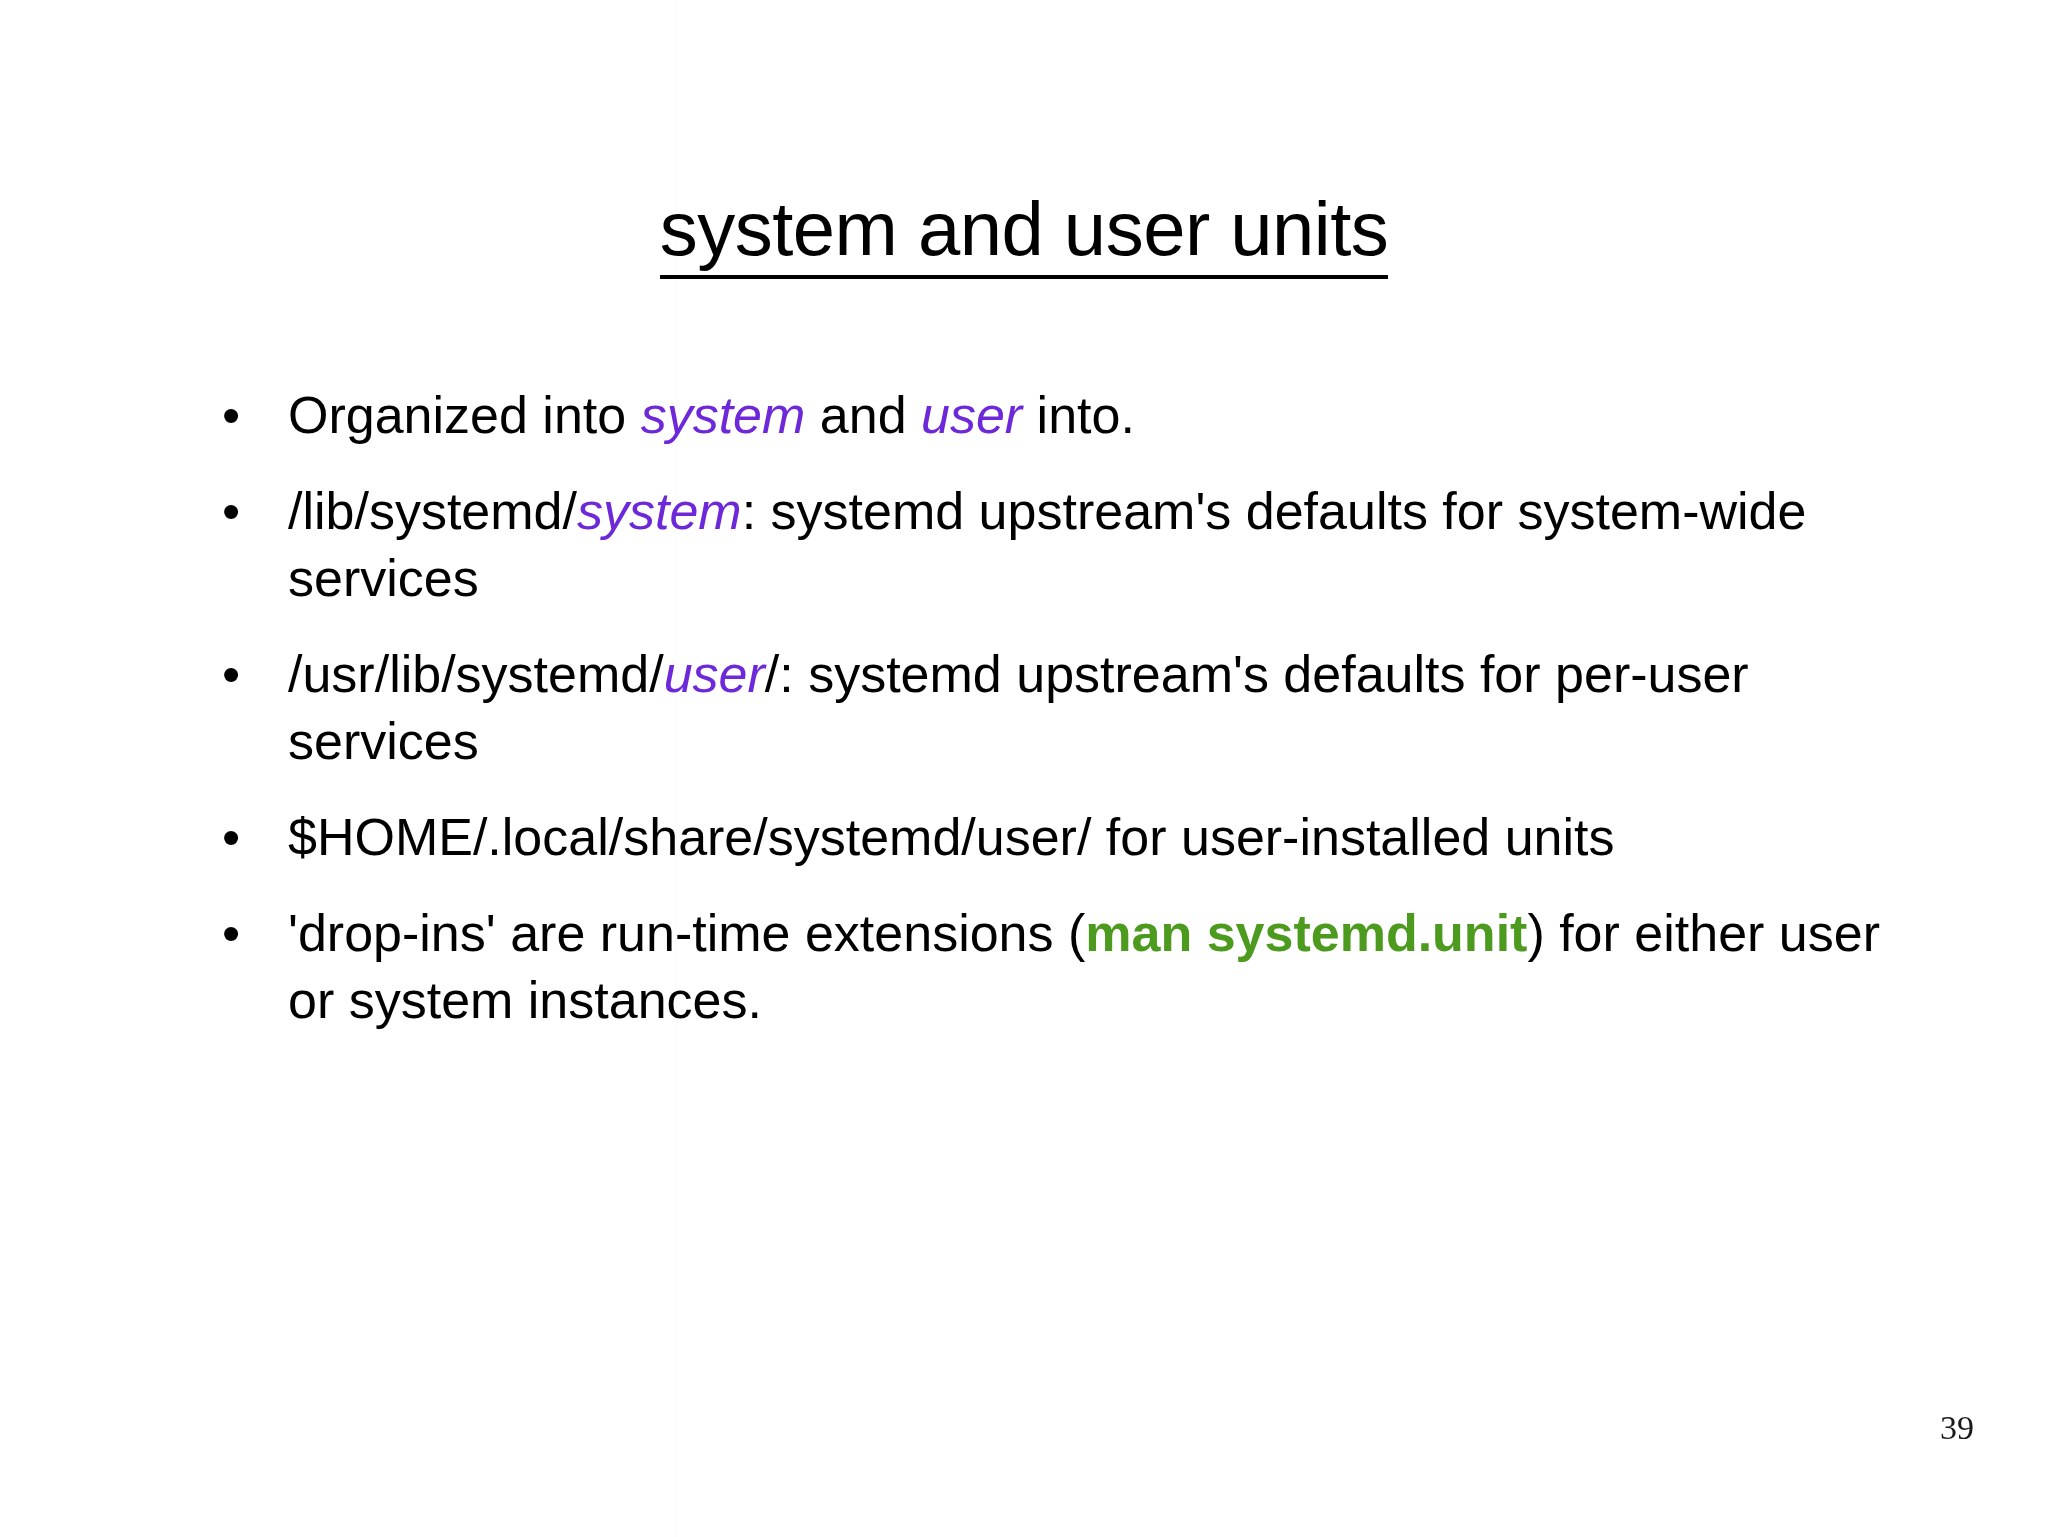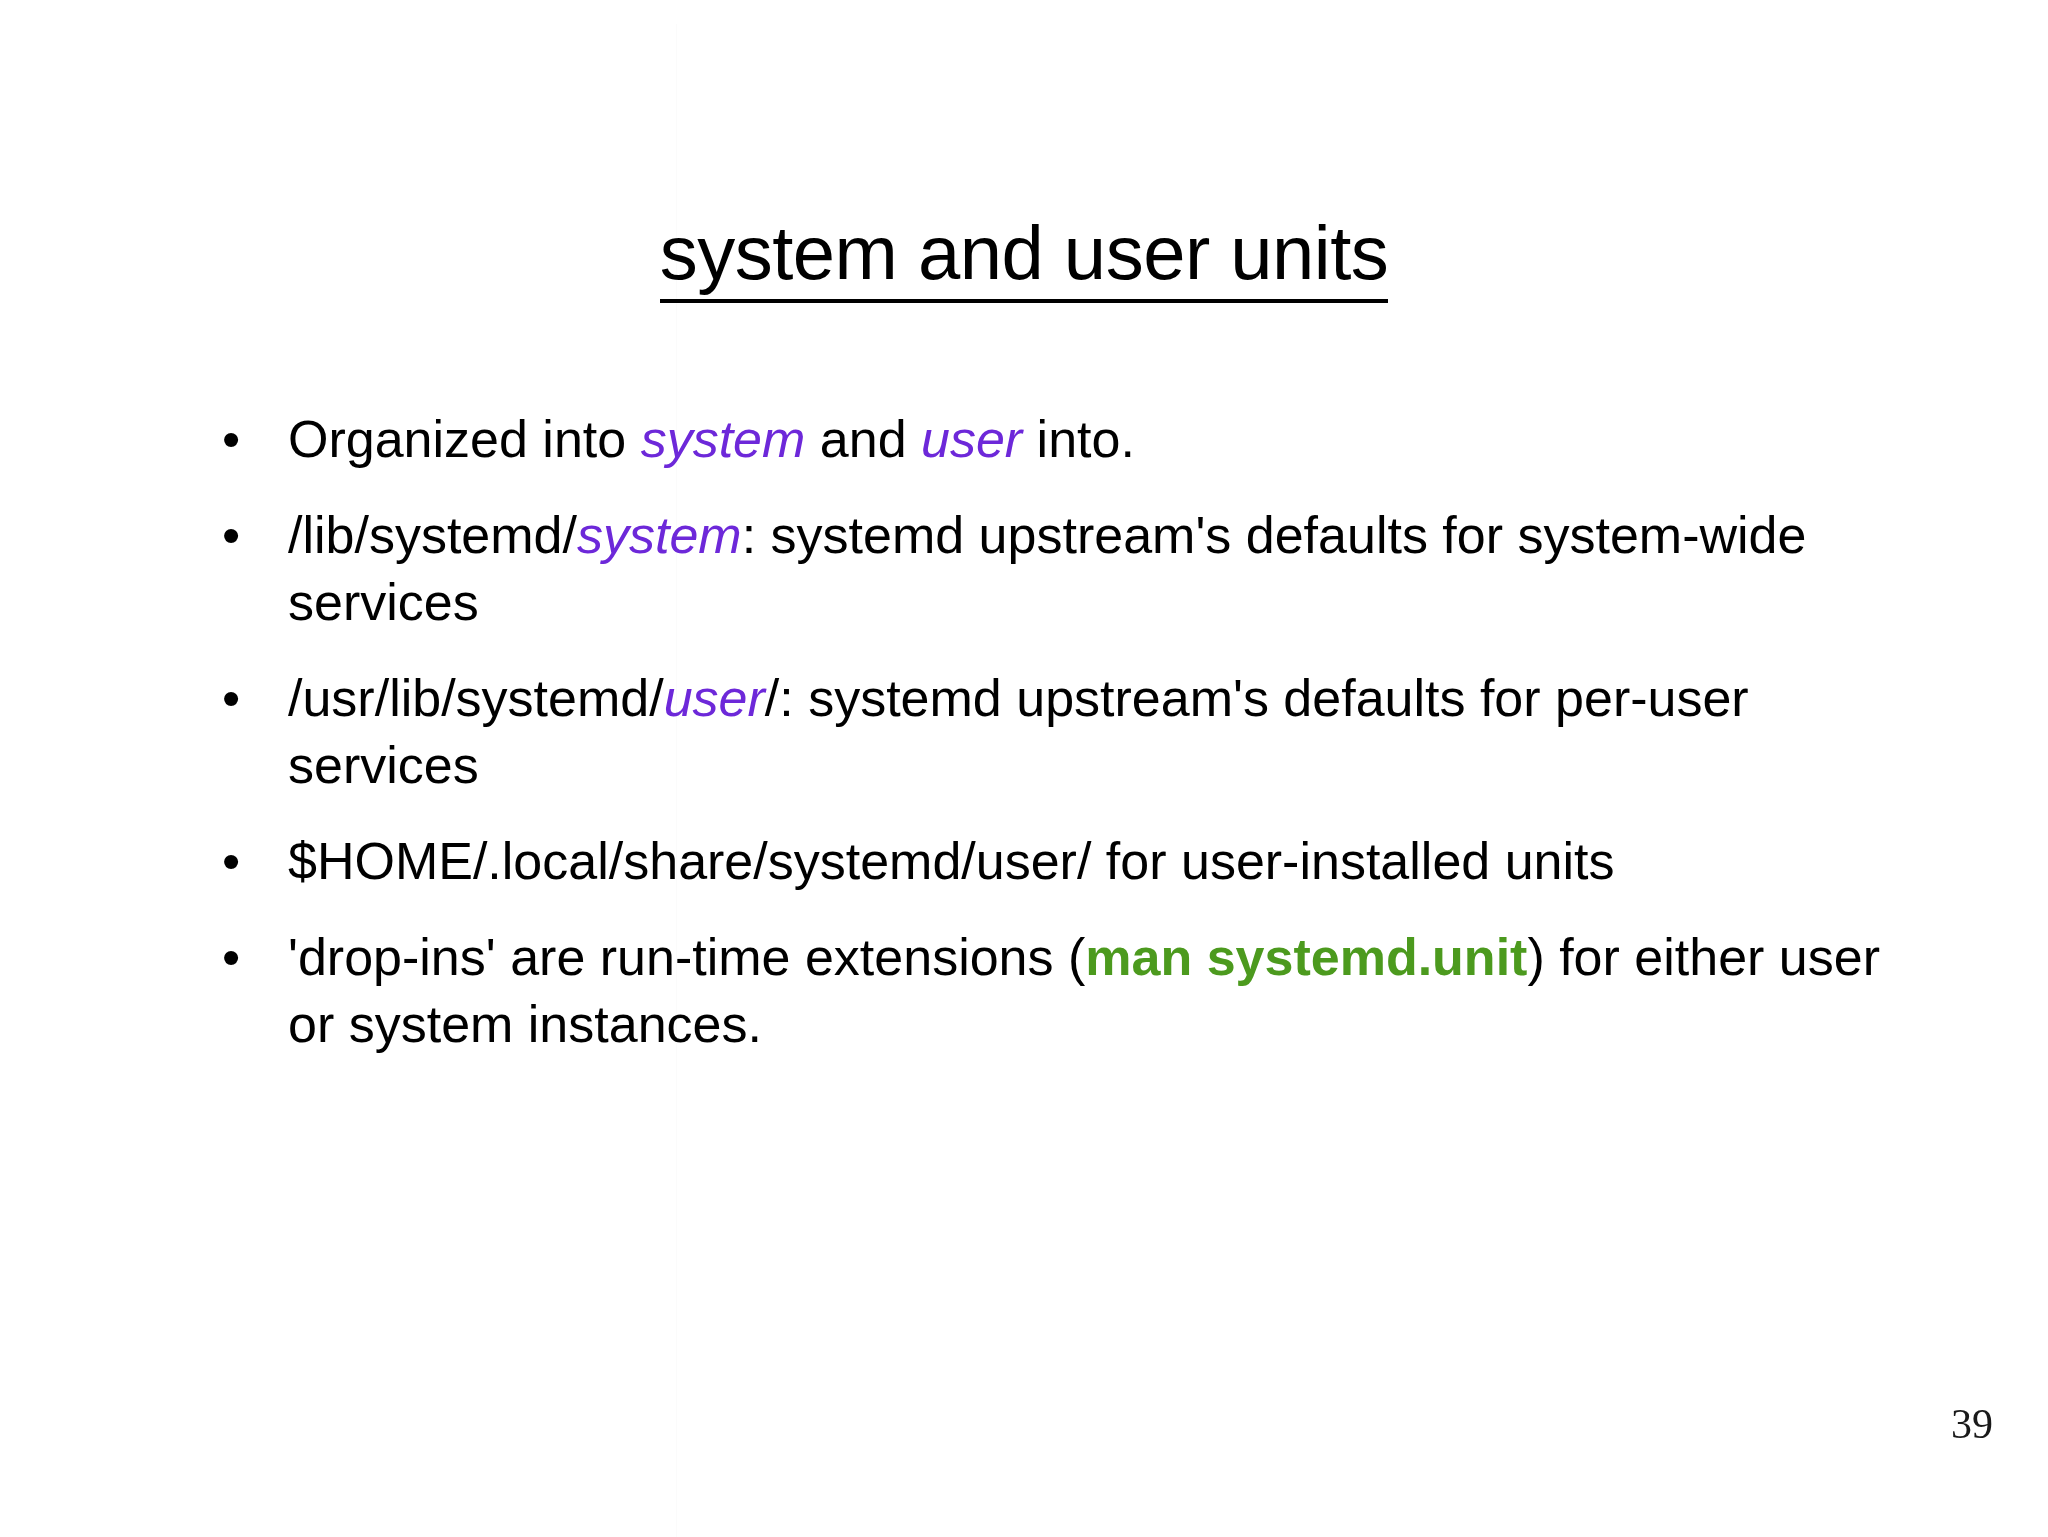--- a/index.html
+++ b/index.html
@@ -23,21 +23,20 @@
     left: 676px;
     top: 0;
     width: 1px;
     height: 1537px;
     background: #fbfbfb;
   }
 
   .slide {
     position: absolute;
     inset: 0;
-    margin-top: 24px;
   }
 
   .slide-title {
     position: absolute;
     left: 0;
     top: 138px;
     width: 2048px;
     text-align: center;
     font-size: 76px;
     line-height: 1.05;
@@ -86,24 +85,24 @@
   .em-green {
     color: #4C9A1E;
     font-style: normal;
     font-weight: bold;
   }
   .em-italic {
   }
 
   .page-number {
     position: absolute;
-    right: 55px;
+    right: 74px;
     bottom: 92px;
     font-family: "Liberation Serif", serif;
-    font-size: 42px;
+    font-size: 34px;
     color: #1a1a1a;
     line-height: 1;
   }
 </style>
 </head>
 <body>
 
 <div class="slide">
 
   <div class="bg-seam"></div>

